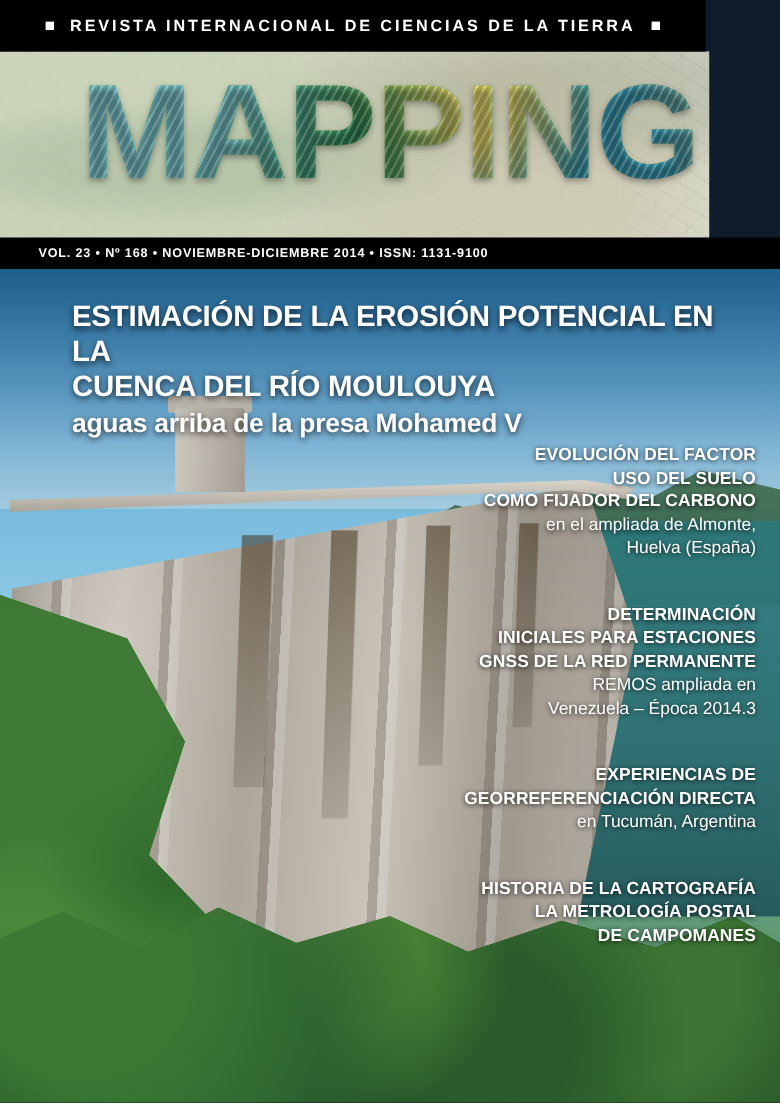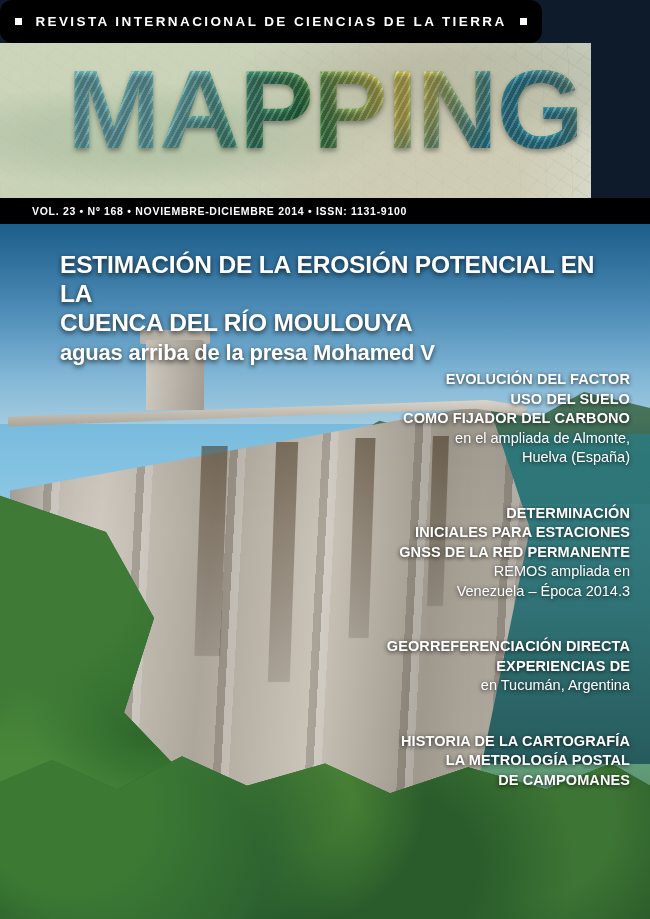--- a/index.html
+++ b/index.html
@@ -15,28 +15,27 @@
     width: 650px;
     height: 919px;
     overflow: hidden;
     background: #0d1b2a;
   }
 
   
   .top-banner {
     position: absolute;
     left: 0; top: 0;
-    width: 542px;
+    width: 588px;
     height: 43px;
     background: #000;
     z-index: 30;
     display: flex;
     align-items: center;
     justify-content: center;
-    border-radius: 12px;
   }
   .top-banner .banner-text {
     color: #ffffff;
     font-size: 13.5px;
     font-weight: bold;
     letter-spacing: 2.4px;
     white-space: nowrap;
   }
   .banner-sq {
     width: 7px;
@@ -350,22 +349,22 @@
 
     <div class="toc-item" id="toc-2">
       <div class="strong">DETERMINACIÓN</div>
       <div class="strong">INICIALES PARA ESTACIONES</div>
       <div class="strong">GNSS DE LA RED PERMANENTE</div>
       <div class="light">REMOS ampliada en</div>
       <div class="light">Venezuela – Época 2014.3</div>
     </div>
 
     <div class="toc-item" id="toc-3">
+      <div class="strong">EXPERIENCIAS DE</div>
       <div class="strong">GEORREFERENCIACIÓN DIRECTA</div>
-      <div class="strong">EXPERIENCIAS DE</div>
       <div class="light">en Tucumán, Argentina</div>
     </div>
 
     <div class="toc-item" id="toc-4">
       <div class="strong">HISTORIA DE LA CARTOGRAFÍA</div>
       <div class="strong">LA METROLOGÍA POSTAL</div>
       <div class="strong">DE CAMPOMANES</div>
     </div>
 
   </div>

